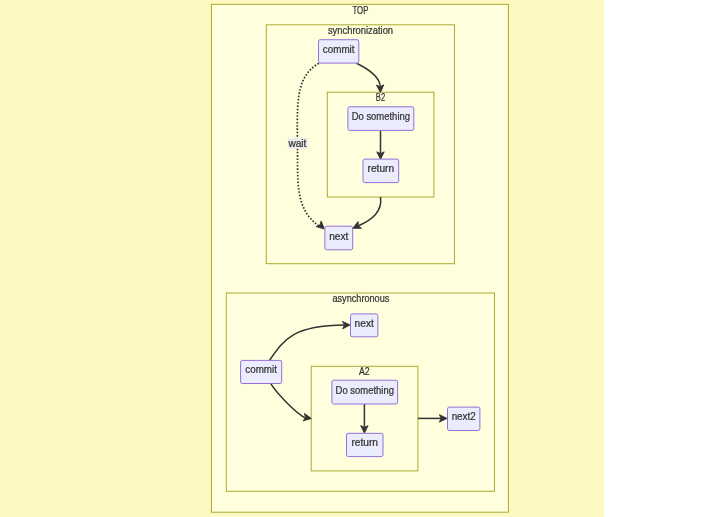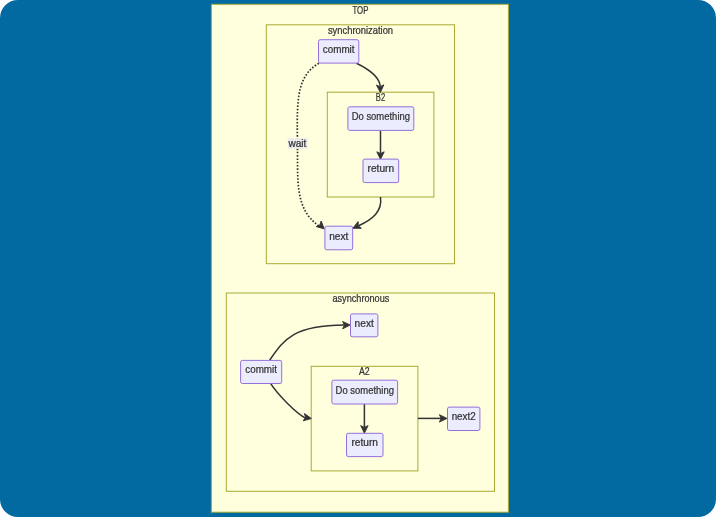--- a/index.html
+++ b/index.html
@@ -1,17 +1,17 @@
 <!DOCTYPE html>
 <html><head>
 <meta charset="utf-8">
 <style>
   html,body{margin:0;padding:0;}
   body{width:720px;height:517px;background:#ffffff;font-family:"Liberation Sans",sans-serif;}
-  #stage{position:relative;width:716px;height:517px;overflow:hidden;background:#0369a1;border-radius:18px;}
+  #stage{position:relative;width:604px;height:517px;overflow:hidden;background:#fef9c3;}
   svg#flowchart{display:block;}
   .cluster-rect{fill:#ffffde;stroke:#aaaa33;stroke-width:1px;}
   .cluster-label{font-family:"Liberation Sans",sans-serif;font-size:10.2px;fill:#333333;text-anchor:middle;paint-order:stroke;stroke:#333333;stroke-width:0.24px;}
   .node-rect{fill:#ececff;stroke:#9370db;stroke-width:1px;}
   .node-label{font-family:"Liberation Sans",sans-serif;font-size:10.2px;fill:#333333;text-anchor:middle;paint-order:stroke;stroke:#333333;stroke-width:0.24px;}
   .edge-path{fill:none;stroke:#333333;stroke-width:1.5px;}
   .edge-path.dotted{stroke-dasharray:1.62,1.68;stroke-width:1.7px;stroke-linecap:butt;}
   .edge-label-text{font-family:"Liberation Sans",sans-serif;font-size:10.2px;fill:#333333;text-anchor:middle;paint-order:stroke;stroke:#333333;stroke-width:0.24px;}
   .edge-label-bg{fill:#ebebeb;}
   .arrow-head{fill:#333333;stroke:#333333;stroke-width:0.9px;stroke-linejoin:round;}

